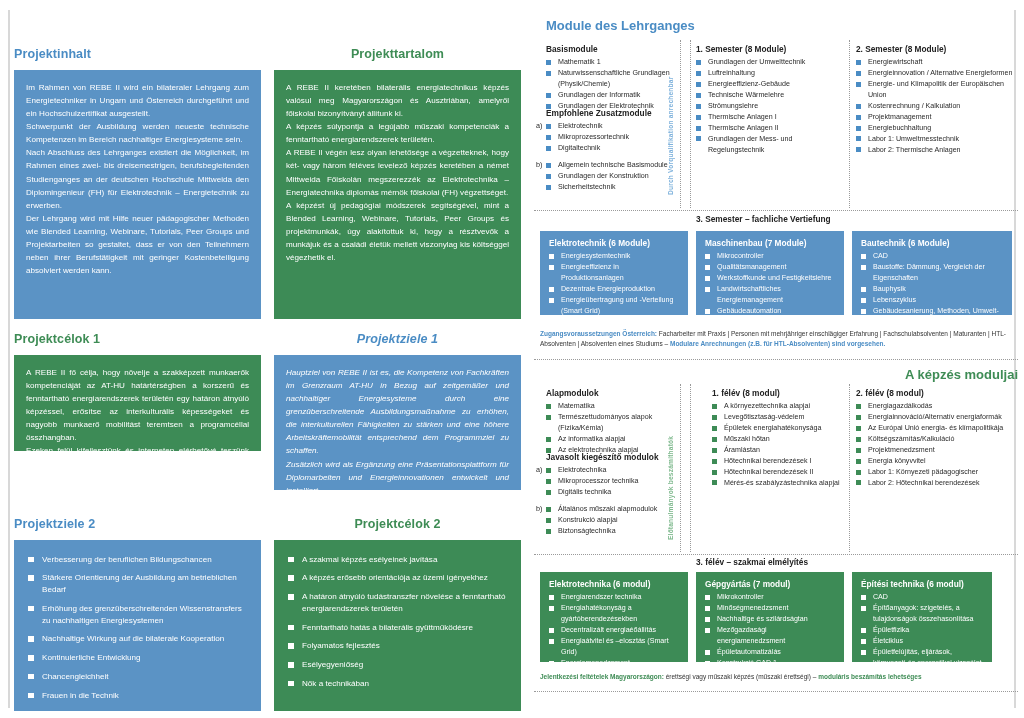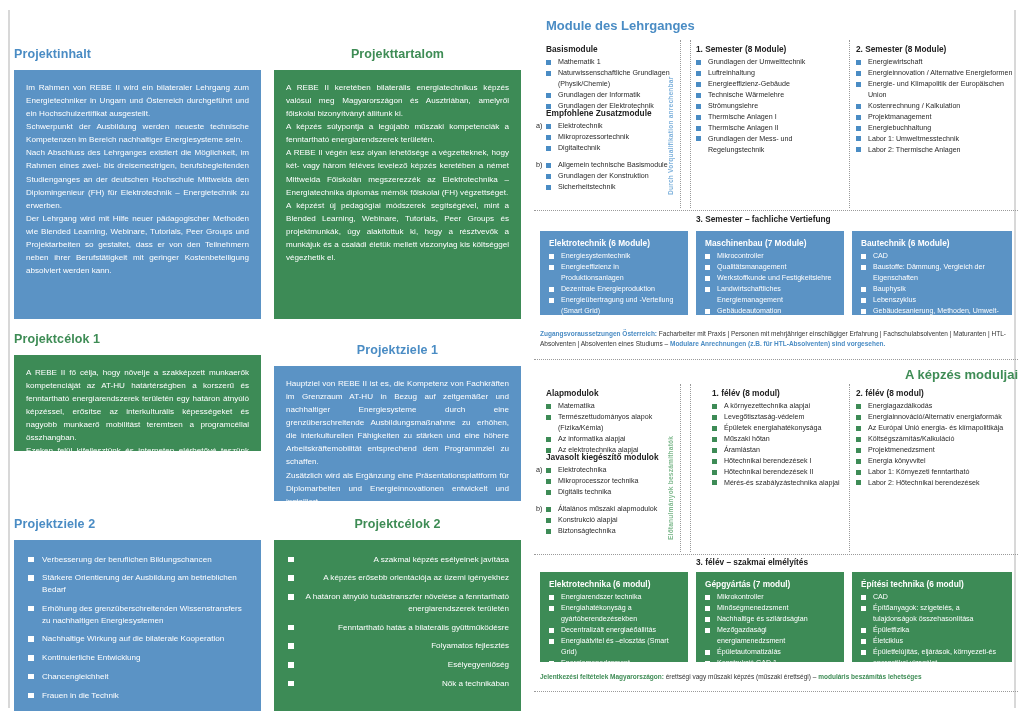--- a/index.html
+++ b/index.html
@@ -124,21 +124,21 @@
       </div>
     </div>
 
     <div class="panel-col col-a" style="top:305px;">
       <div class="panel-title t-green">Projektcélok 1</div>
       <div class="box box-green" style="height:96px;">
         <p>A REBE II fő célja, hogy növelje a szakképzett munkaerők kompetenciáját az AT-HU határtérségben a korszerű és fenntartható energiarendszerek területén egy határon átnyúló képzéssel, erősítse az interkulturális képességeket és nagyobb munkaerő mobilitást teremtsen a programcéllal összhangban.<br>Ezeken felül kifejlesztünk és interneten elérhetővé teszünk egy bemutató felületet diplomadolgozatok és energetikai innovációk számára.</p>
       </div>
     </div>
 
-    <div class="panel-col col-b" style="top:316px;">
+    <div class="panel-col col-b" style="top:305px;font-style:italic;">
       <div class="panel-title t-blue title-right">Projektziele 1</div>
       <div class="box box-blue" style="height:135px;">
         <p>Hauptziel von REBE II ist es, die Kompetenz von Fachkräften im Grenzraum AT-HU in Bezug auf zeitgemäßer und nachhaltiger Energiesysteme durch eine grenzüberschreitende Ausbildungsmaßnahme zu erhöhen, die interkulturellen Fähigkeiten zu stärken und eine höhere Arbeitskräftemobilität entsprechend dem Programmziel zu schaffen.<br>Zusätzlich wird als Ergänzung eine Präsentationsplattform für Diplomarbeiten und Energieinnovationen entwickelt und installiert.</p>
       </div>
     </div>
 
     <div class="panel-col col-a" style="top:490px;">
       <div class="panel-title t-blue">Projektziele 2</div>
       <div class="box box-blue" style="height:171px;padding-top:14px;">
         <ul class="bullets">
@@ -148,21 +148,21 @@
             <li>Nachhaltige Wirkung auf die bilaterale Kooperation</li>
             <li>Kontinuierliche Entwicklung</li>
             <li>Chancengleichheit</li>
             <li>Frauen in die Technik</li>
           </ul>
       </div>
     </div>
 
     <div class="panel-col col-b" style="top:490px;">
       <div class="panel-title t-green title-right">Projektcélok 2</div>
-      <div class="box box-green" style="height:171px;padding-top:14px;text-align:right;">
+      <div class="box box-green" style="height:171px;padding-top:14px;">
         <ul class="bullets">
             <li>A szakmai képzés esélyeinek javítása</li>
             <li>A képzés erősebb orientációja az üzemi igényekhez</li>
             <li>A határon átnyúló tudástranszfer növelése a fenntartható energiarendszerek területén</li>
             <li>Fenntartható hatás a bilaterális gyüttműködésre</li>
             <li>Folyamatos fejlesztés</li>
             <li>Esélyegyeniőség</li>
             <li>Nők a technikában</li>
           </ul>
       </div>
@@ -335,21 +335,21 @@
     <div class="vdivider" style="left:315px;top:384px;height:168px;"></div>
     <div style="position:absolute;left:322px;top:388px;width:160px;">
       <div class="subhead">2. félév (8 modul)</div>
       <ul class="mods gr">
           <li>Energiagazdálkodás</li>
           <li>Energiainnováció/Alternatív energiaformák</li>
           <li>Az Európai Unió energia- és klímapolitikája</li>
           <li>Költségszámítás/Kalkuláció</li>
           <li>Projektmenedzsment</li>
           <li>Energia könyvvitel</li>
-          <li>Labor 1: Környezeti fenntartható</li>
+          <li>Labor 1: Környezeti pädagogischer</li>
           <li>Labor 2: Hőtechnikai berendezések</li>
         </ul>
     </div>
 
     <div class="hdivider" style="left:0;top:554px;width:484px;"></div>
 
     <div style="position:absolute;left:162px;top:557px;" class="subhead">3. félév – szakmai elmélyítés</div>
 
     <div class="fillbox green" style="position:absolute;left:6px;top:572px;width:148px;height:90px;">
       <div class="subhead white">Elektrotechnika (6 modul)</div>
@@ -367,21 +367,21 @@
       <ul class="mods wt">
           <li>Mikrokontroller</li>
           <li>Minőségmenedzsment</li>
           <li>Nachhaltige és szilárdságtan</li>
           <li>Mezőgazdasági energiamenedzsment</li>
           <li>Épületautomatizálás</li>
           <li>Konstrukció CAD 1</li>
           <li>Konstrukció CAD 2</li>
         </ul>
     </div>
-    <div class="fillbox green" style="position:absolute;left:318px;top:572px;width:160px;height:90px;">
+    <div class="fillbox green" style="position:absolute;left:318px;top:572px;width:140px;height:90px;">
       <div class="subhead white">Építési technika (6 modul)</div>
       <ul class="mods wt">
           <li>CAD</li>
           <li>Építőanyagok: szigetelés, a tulajdonságok összehasonlítása</li>
           <li>Épületfizika</li>
           <li>Életciklus</li>
           <li>Épületfelújítás, eljárások, környezeti-és energetikai vizsgálat</li>
           <li>történelmi épületek kezelése</li>
         </ul>
     </div>

